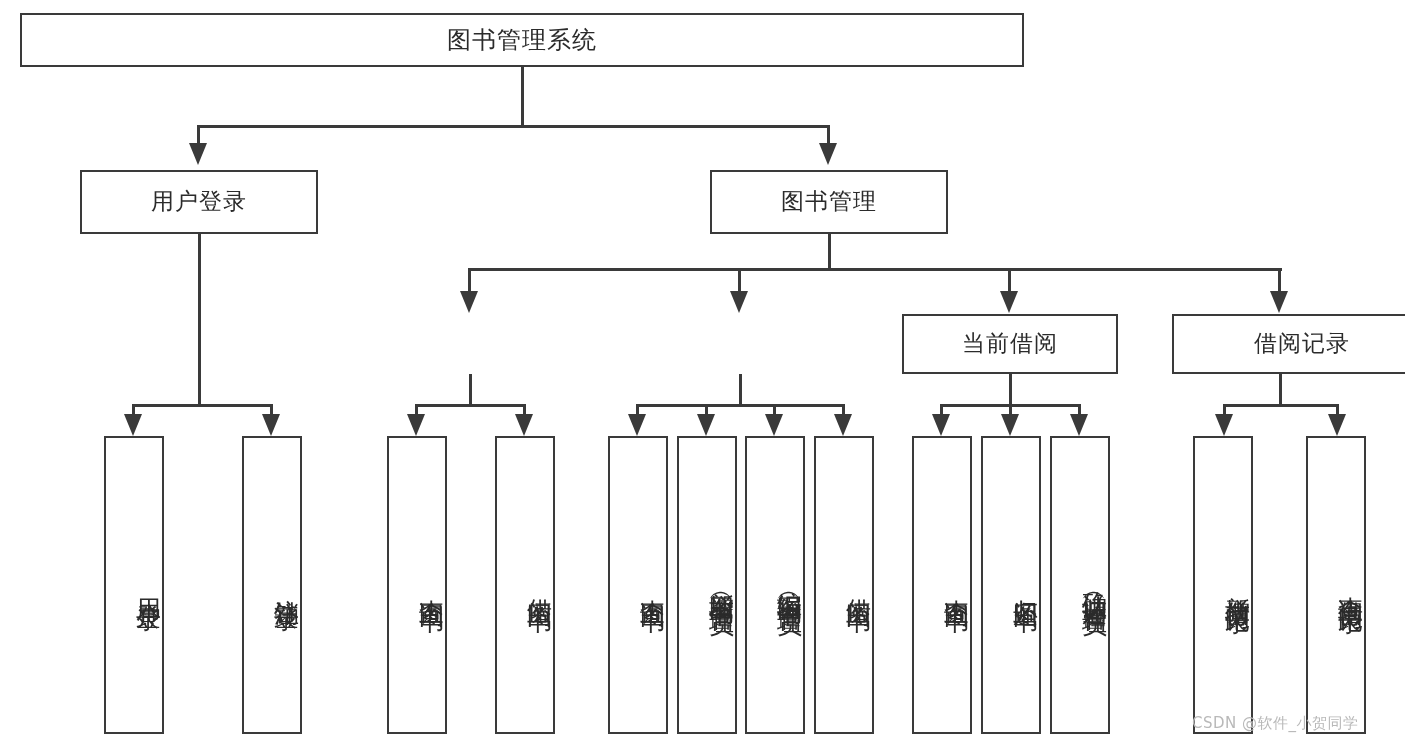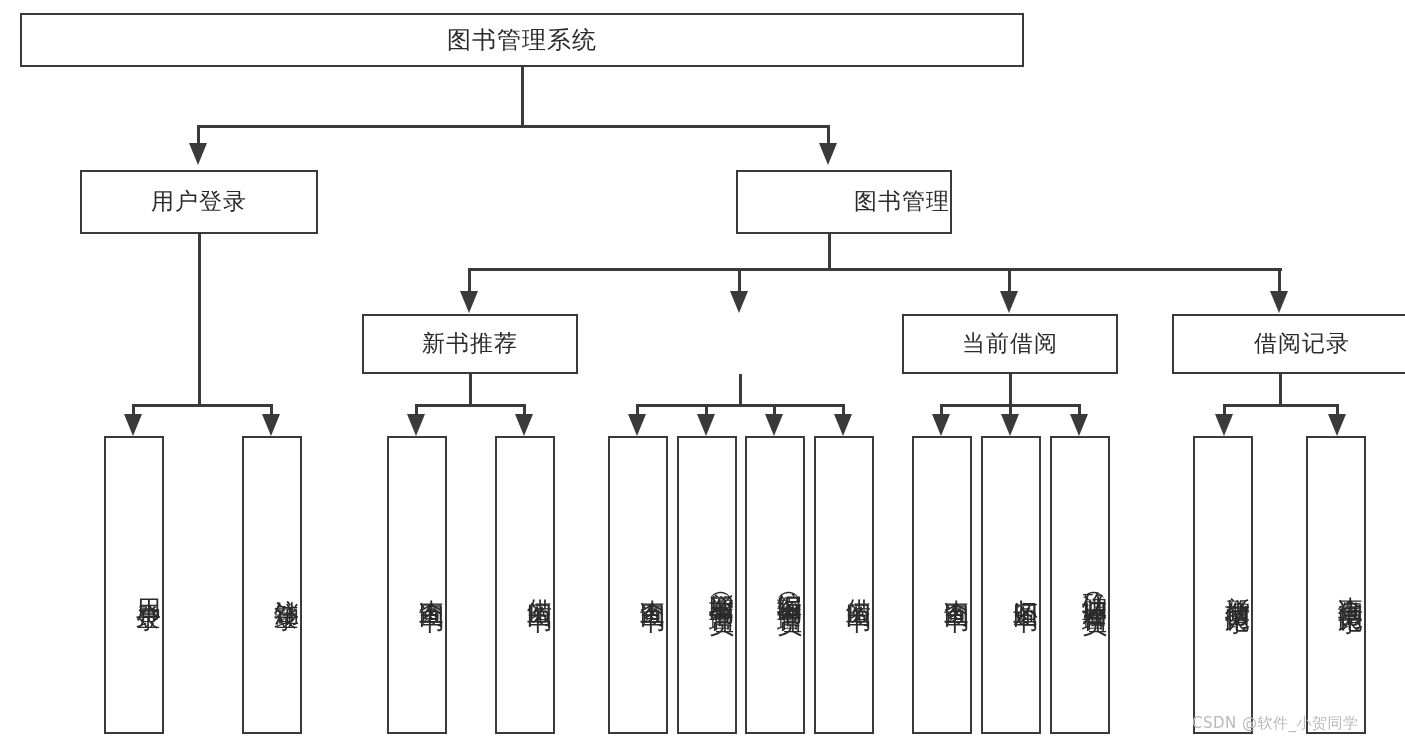--- a/index.html
+++ b/index.html
@@ -93,21 +93,21 @@
   <div class="vline" style="left:521px; top:67px; height:60px;"></div>
   <div class="hline" style="left:197px; top:125px; width:630px;"></div>
   <div class="vline" style="left:197px; top:125px; height:18px;"></div>
   <div class="vline" style="left:827px; top:125px; height:18px;"></div>
   <div class="arrow" style="left:189px; top:143px;"></div>
   <div class="arrow" style="left:819px; top:143px;"></div>
 
   <div class="node horiz" style="left:80px; top:170px; width:238px; height:64px;">
     <span>用户登录</span>
   </div>
-  <div class="node horiz" style="left:736px; top:170px; width:216px; height:64px;justify-content:flex-end;">
+  <div class="node horiz" style="left:710px; top:170px; width:238px; height:64px;">
     <span>图书管理</span>
   </div>
 
   <div class="vline" style="left:198px; top:234px; height:172px;"></div>
   <div class="hline" style="left:132px; top:404px; width:140px;"></div>
   <div class="vline" style="left:132px; top:404px; height:11px;"></div>
   <div class="vline" style="left:270px; top:404px; height:11px;"></div>
   <div class="arrow" style="left:124px; top:414px;"></div>
   <div class="arrow" style="left:262px; top:414px;"></div>
 
@@ -115,23 +115,20 @@
   <div class="hline" style="left:468px; top:268px; width:814px;"></div>
   <div class="vline" style="left:468px; top:268px; height:24px;"></div>
   <div class="vline" style="left:738px; top:268px; height:24px;"></div>
   <div class="vline" style="left:1008px; top:268px; height:24px;"></div>
   <div class="vline" style="left:1278px; top:268px; height:24px;"></div>
   <div class="arrow" style="left:460px; top:291px;"></div>
   <div class="arrow" style="left:730px; top:291px;"></div>
   <div class="arrow" style="left:1000px; top:291px;"></div>
   <div class="arrow" style="left:1270px; top:291px;"></div>
 
-  <div class="node horiz" style="left:362px; top:314px; width:216px; height:60px;">
-    <span>新书推荐</span>
-  </div>
   <div class="node horiz" style="left:902px; top:314px; width:216px; height:60px;">
     <span>当前借阅</span>
   </div>
   <div class="node horiz" style="left:1172px; top:314px; width:260px; height:60px;">
     <span>借阅记录</span>
   </div>
 
   <div class="vline" style="left:469px; top:374px; height:32px;"></div>
   <div class="hline" style="left:415px; top:404px; width:110px;"></div>
   <div class="vline" style="left:415px; top:404px; height:11px;"></div>

